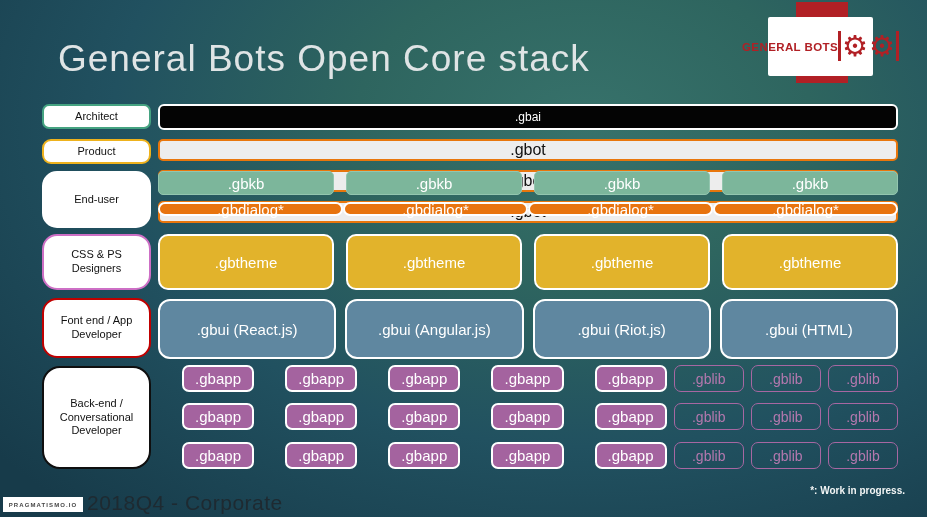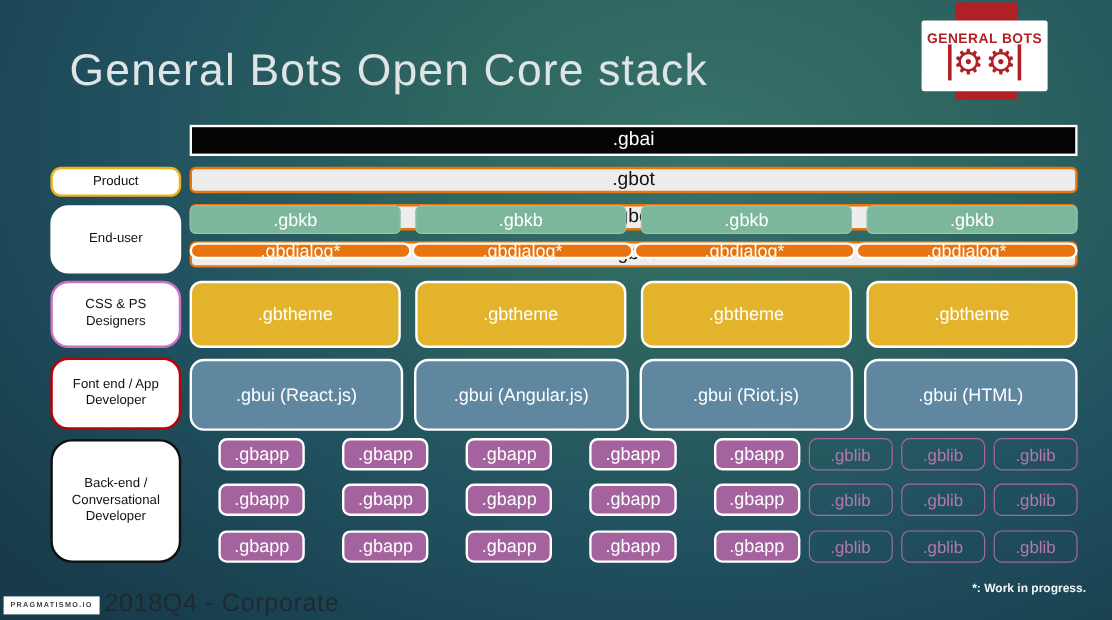--- a/index.html
+++ b/index.html
@@ -10,21 +10,21 @@
       radial-gradient(ellipse 760px 520px at 63% 24%, #37726b 0%, #2e655f 30%, #215160 62%, #173b4a 100%);
   }
   .title{
     position:absolute;left:58px;top:38px;width:720px;
     font-size:37px;font-weight:400;letter-spacing:1px;color:#dfe4e5;
   }
   
   .logo-bar{position:absolute;left:796px;top:2px;width:52px;height:81px;background:#b12025;}
   .logo-card{
     position:absolute;left:768px;top:17px;width:105px;height:59px;background:#ffffff;
-    border-radius:2px;display:flex;flex-direction:column;align-items:center;justify-content:center;
+    border-radius:2px;display:flex;flex-direction:row;align-items:center;justify-content:center;
   }
   .logo-text{font-size:11.5px;font-weight:bold;color:#b12025;letter-spacing:.4px;white-space:nowrap;}
   .logo-gears{display:flex;align-items:center;gap:1px;margin-top:-2px;}
   .logo-gears .vbar{display:inline-block;width:3px;height:30px;background:#b12025;}
   .logo-gears .gear{font-size:29px;line-height:30px;color:#b12025;font-family:"DejaVu Sans",sans-serif;}
   
   .role{
     position:absolute;left:42px;width:109px;background:#ffffff;color:#111;
     display:flex;align-items:center;justify-content:center;text-align:center;
     font-size:11px;line-height:1.25;border-radius:7px;box-sizing:border-box;padding:2px 6px;
@@ -35,21 +35,21 @@
   .role-cssps{top:234px;height:56px;border:2px solid #cd6fc5;border-radius:15px;}
   .role-frontend{top:298px;height:60px;border:2px solid #c00000;border-radius:15px;}
   .role-backend{top:366px;height:103px;border:2px solid #0f0f0f;border-radius:18px;}
   
   .row{position:absolute;left:158px;width:740px;display:flex;}
   .box{
     flex:1;display:flex;align-items:center;justify-content:center;
     color:#fff;box-sizing:border-box;white-space:nowrap;
   }
   .row-gbai{top:104px;height:26px;}
-  .gbai{background:#040404;border:2px solid #fff;border-radius:0;font-size:16px;}
+  .gbai{background:#040404;border:2px solid #fff;border-radius:6px;font-size:12px;}
   .row-gbot{top:139px;height:25px;gap:9px;flex-direction:column;}
   .gbot{background:#ededed;border:2px solid #e8760c;border-radius:5px;color:#111;font-size:16px;}
   .row-gbkb{top:171px;height:24px;gap:12px;}
   .gbkb{background:#7cb69b;border:1px solid #93c6af;border-radius:5px;font-size:15px;}
   .row-gbdialog{top:202px;height:14px;}
   .gbdialog{background:#e8740f;border:2.5px solid #fff;border-radius:8px;font-size:15px;}
   .row-gbtheme{top:234px;height:56px;gap:12px;}
   .gbtheme{background:#e2b32b;border:2.5px solid #fff;border-radius:10px;font-size:15px;}
   .row-gbui{top:299px;height:60px;gap:9px;}
   .gbui{background:#5f87a0;border:2.5px solid #fff;border-radius:12px;font-size:15px;}
@@ -83,20 +83,21 @@
   <div class="logo-card">
     <div class="logo-text">GENERAL BOTS</div>
     <div class="logo-gears">
       <span class="vbar"></span>
         <span class="gear">⚙</span>
         <span class="gear">⚙</span>
         <span class="vbar"></span>
     </div>
   </div>
 
+  <div class="role role-architect">Architect</div>
   <div class="role role-product">Product</div>
   <div class="role role-cssps">CSS &amp; PS Designers</div>
   <div class="role role-enduser">End-user</div>
   <div class="role role-frontend">Font end / App Developer</div>
   <div class="role role-backend">Back-end / Conversational Developer</div>
 
   <div class="row row-gbai">
     <div class="box gbai">.gbai</div>
   </div>
 

